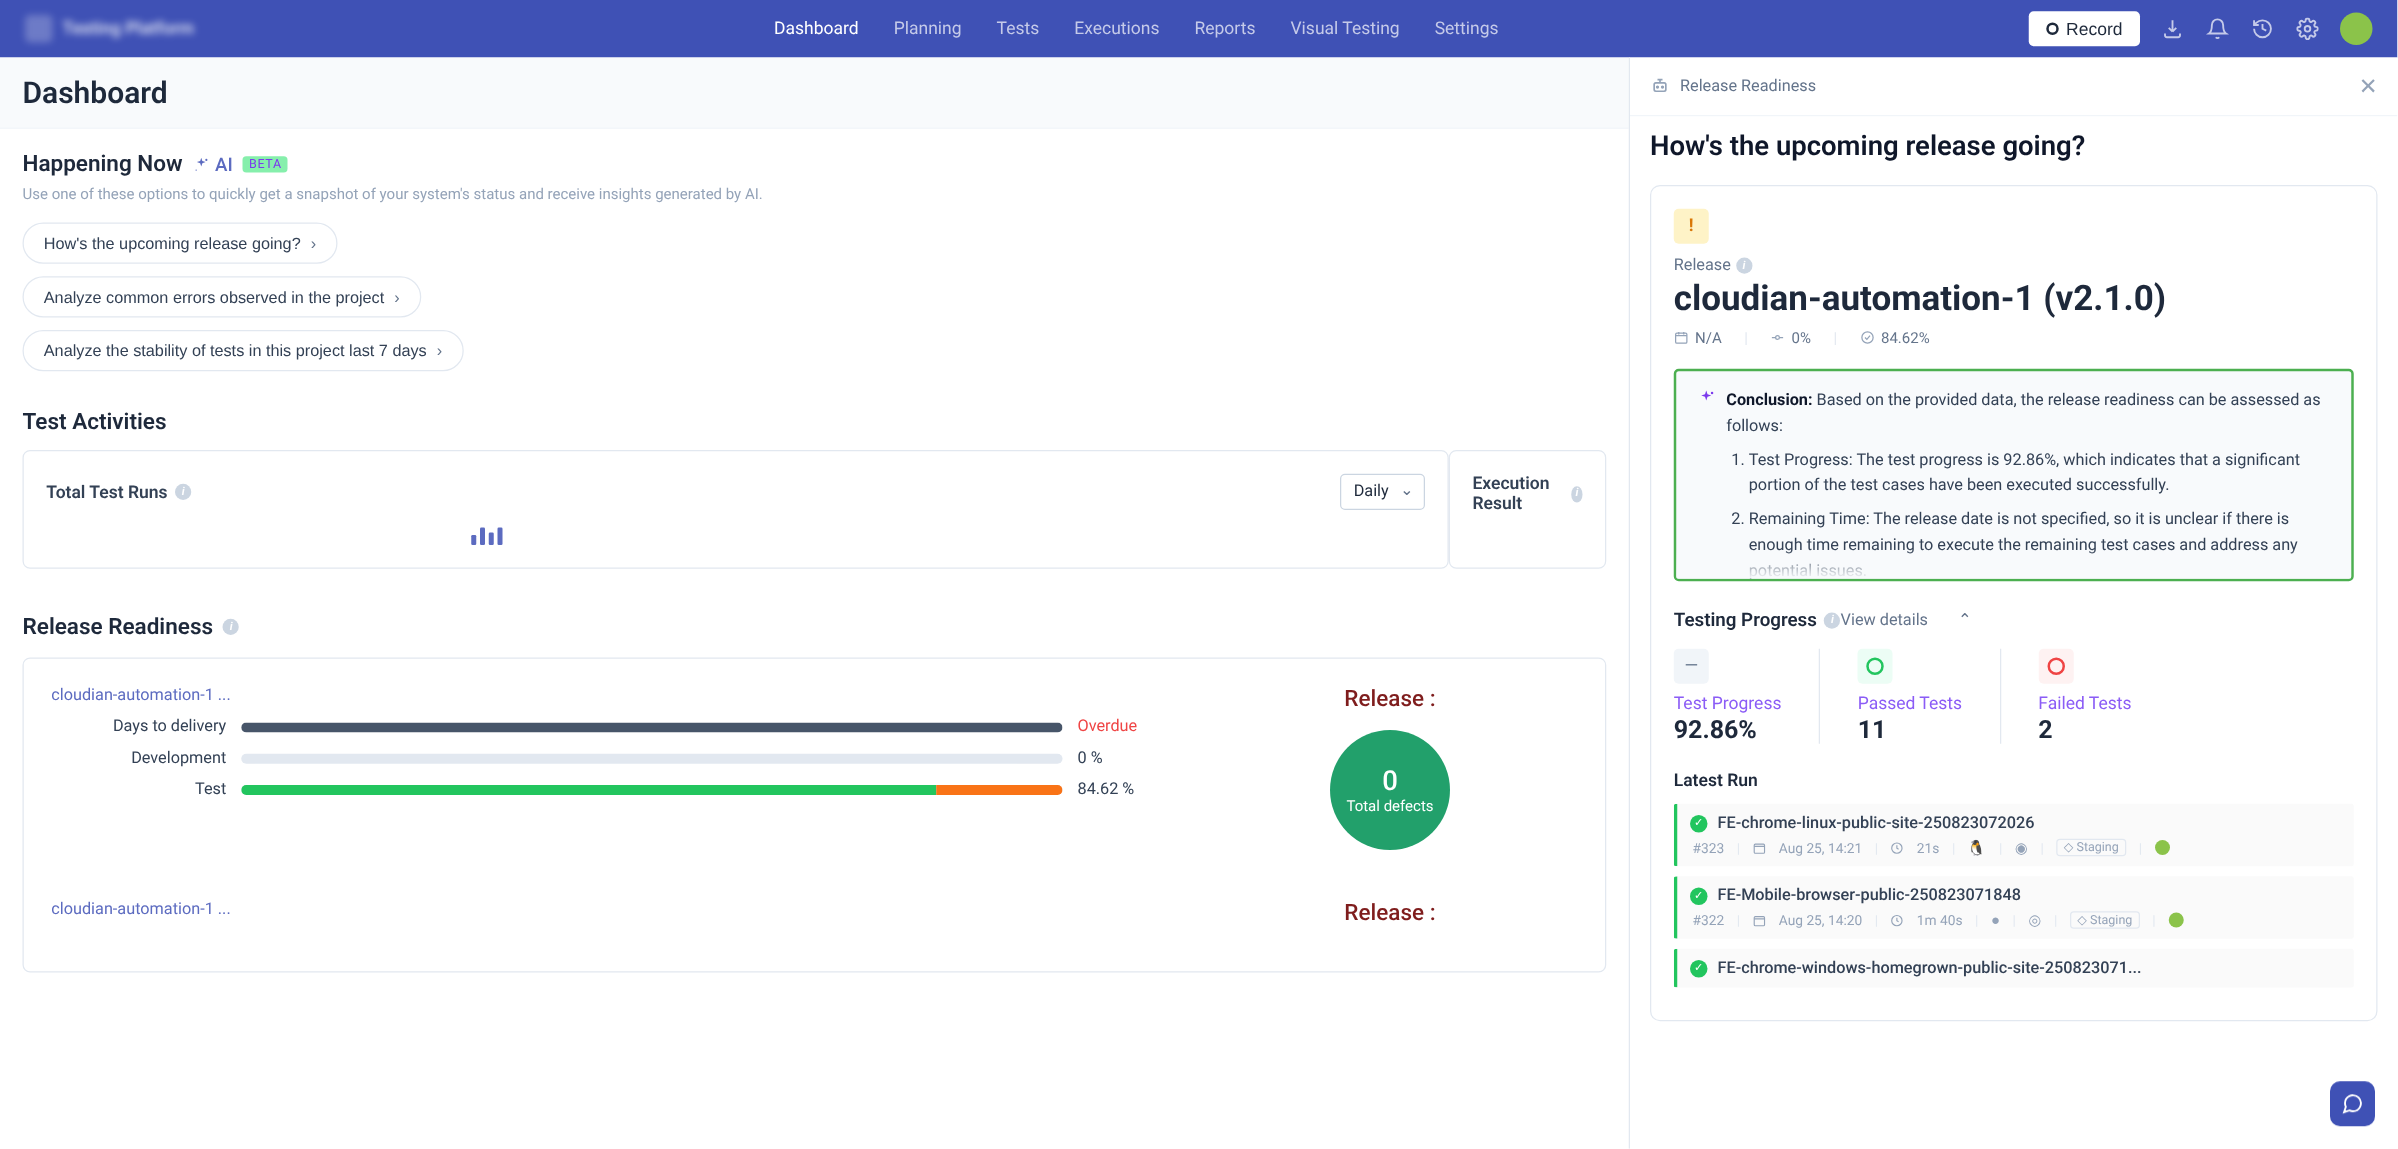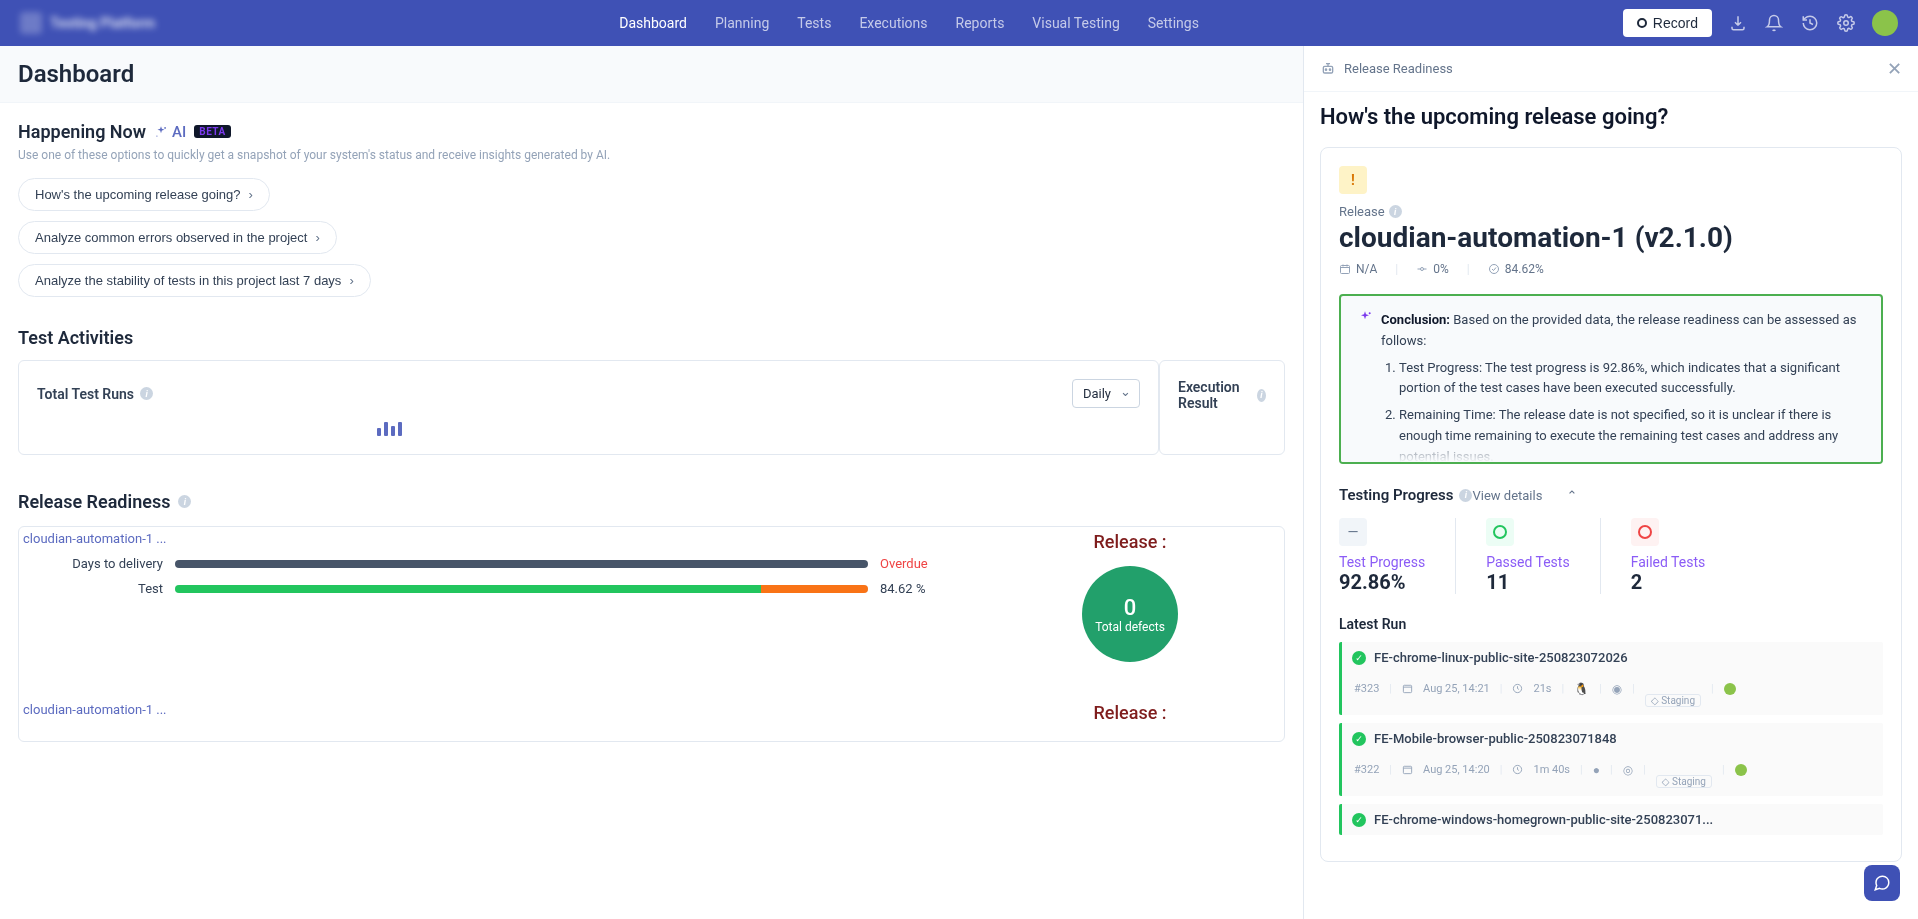--- a/index.html
+++ b/index.html
@@ -23,42 +23,42 @@
   .left-col { flex: 1; min-width: 0; }
   .right-panel { width: 615px; border-left: 1px solid #e2e8f0; background: #fff; display: flex; flex-direction: column; height: calc(100vh - 46px); }
 
   
   .dash-header { background: #f8fafc; padding: 14px 18px; border-bottom: 1px solid #f1f5f9; }
   .dash-header h1 { font-size: 24px; font-weight: 600; }
 
   .content { padding: 18px; }
   .sec-title { font-size: 18px; font-weight: 600; display: flex; align-items: center; gap: 8px; margin-bottom: 6px; }
   .ai-chip { display: inline-flex; align-items: center; gap: 4px; color: #5c6bc0; font-weight: 500; font-size: 15px; }
-  .beta-badge { background: #0f172a; color: #7c3aed; font-size: 10px; font-weight: 700; padding: 1px 5px; border-radius: 3px; letter-spacing: 0.5px; }
+  .beta-badge { background: #86efac; color: #7c3aed; font-size: 10px; font-weight: 400; padding: 1px 5px; border-radius: 3px; letter-spacing: 0.5px; }
   .subtitle { color: #94a3b8; font-size: 12px; margin-bottom: 16px; }
   .pill-btns { display: flex; flex-direction: column; gap: 10px; align-items: flex-start; margin-bottom: 30px; }
   .pill { border: 1px solid #e2e8f0; background: #fff; border-radius: 20px; padding: 8px 16px; font-size: 13px; color: #334155; display: flex; align-items: center; gap: 8px; cursor: pointer; }
   .chev { color: #64748b; }
 
   
   .ta-row { display: flex; }
   .card { border: 1px solid #e2e8f0; border-radius: 6px; padding: 18px; }
   .card-runs { flex: 1; }
   .card-exec { width: 126px; }
   .card-head { display: flex; justify-content: space-between; align-items: center; }
   .card-title { font-weight: 600; font-size: 14px; display: flex; align-items: center; gap: 6px; color: #334155; }
   .info-i { width: 13px; height: 13px; border-radius: 50%; background: #cbd5e1; color: #fff; font-size: 9px; display: inline-flex; align-items: center; justify-content: center; font-style: italic; font-weight: bold; }
   .select { border: 1px solid #cbd5e1; border-radius: 4px; padding: 6px 28px 6px 10px; font-size: 13px; background: #fff; position: relative; cursor: pointer; }
   .select::after { content: "⌄"; position: absolute; right: 8px; top: 4px; color: #64748b; }
   .loading-bars { display: flex; gap: 3px; align-items: flex-end; color: #5c6bc0; margin-top: 14px; margin-left: 340px; }
   .loading-bars span { width: 4px; background: #5c6bc0; border-radius: 1px; }
 
   
   .rr-sec { margin-top: 36px; }
-  .rr-card { border: 1px solid #e2e8f0; border-radius: 6px; padding: 4px; margin-top: 14px; }
+  .rr-card { border: 1px solid #e2e8f0; border-radius: 6px; padding: 22px; margin-top: 14px; }
   .rr-row { display: flex; gap: 40px; }
   .rr-left { flex: 1; }
   .rel-link { color: #5c6bc0; font-size: 13px; cursor: pointer; margin-bottom: 10px; display: block; }
   .metric-row { display: flex; align-items: center; gap: 12px; margin-bottom: 10px; }
   .metric-label { width: 140px; text-align: right; font-size: 13px; color: #334155; }
   .bar-wrap { flex: 1; height: 8px; border-radius: 4px; background: #e2e8f0; position: relative; overflow: hidden; }
   .bar-fill { height: 100%; }
   .metric-val { width: 60px; font-size: 13px; color: #334155; }
   .overdue { color: #ef4444 !important; }
   .rr-right { width: 300px; text-align: center; }
@@ -95,21 +95,21 @@
   .tp-icon { width: 28px; height: 28px; border-radius: 4px; display: flex; align-items: center; justify-content: center; margin-bottom: 8px; }
   .tp-label { color: #8b5cf6; font-size: 14px; }
   .tp-val { font-size: 20px; font-weight: 700; }
 
   .lr-title { font-weight: 600; font-size: 14px; margin: 22px 0 10px; }
   .run-row { border-left: 3px solid #22c55e; background: #fafafa; padding: 8px 10px; margin-bottom: 8px; border-radius: 2px; }
   .run-top { display: flex; align-items: center; gap: 8px; font-size: 13px; font-weight: 500; color: #334155; }
   .check-c { width: 14px; height: 14px; border-radius: 50%; background: #22c55e; color:#fff; font-size:9px; display:inline-flex; align-items:center; justify-content:center; }
   .run-meta { display: flex; align-items: center; gap: 10px; color: #94a3b8; font-size: 11px; margin-top: 5px; margin-left: 2px; flex-wrap: wrap; }
   .rm-sep { color: #e2e8f0; }
-  .staging { border: 1px solid #e2e8f0; border-radius: 3px; padding: 0 5px; font-size: 10px; margin-top: 24px; }
+  .staging { border: 1px solid #e2e8f0; border-radius: 3px; padding: 0 5px; font-size: 10px; }
   .dot-g { width: 12px; height: 12px; border-radius: 50%; background: #8bc34a; }
   .glyph { font-size: 12px; }
 </style>
 </head>
 <body>
 
 <div class="topnav">
   <div class="logo-area">
     <div class="logo-sq"></div>
     <span>Testing Platform</span>
@@ -226,20 +226,27 @@
               <a class="rel-link">cloudian-automation-1 ...</a>
               <div id="metric-rows">
                   <div class="metric-row">
     <div class="metric-label">Days to delivery</div>
     <div class="bar-wrap">
                       <div class="bar-fill" style="width:100%;background:#475569;"></div>
                     </div>
     <div class="metric-val overdue">Overdue</div>
                   </div>
                   <div class="metric-row">
+    <div class="metric-label">Development</div>
+    <div class="bar-wrap">
+                      <div class="bar-fill" style="width:0%;background:#22c55e;"></div>
+                    </div>
+    <div class="metric-val ">0 %</div>
+                  </div>
+                  <div class="metric-row">
     <div class="metric-label">Test</div>
     <div class="bar-wrap">
                       <div class="bar-fill" style="width:84.62%;background:#22c55e;"></div>
                       <div class="bar-fill" style="width:15.379999999999995%;background:#f97316;position:absolute;right:0;top:0;"></div>
                     </div>
     <div class="metric-val ">84.62 %</div>
                   </div>
                 </div>
             </div>
             <div class="rr-right">

